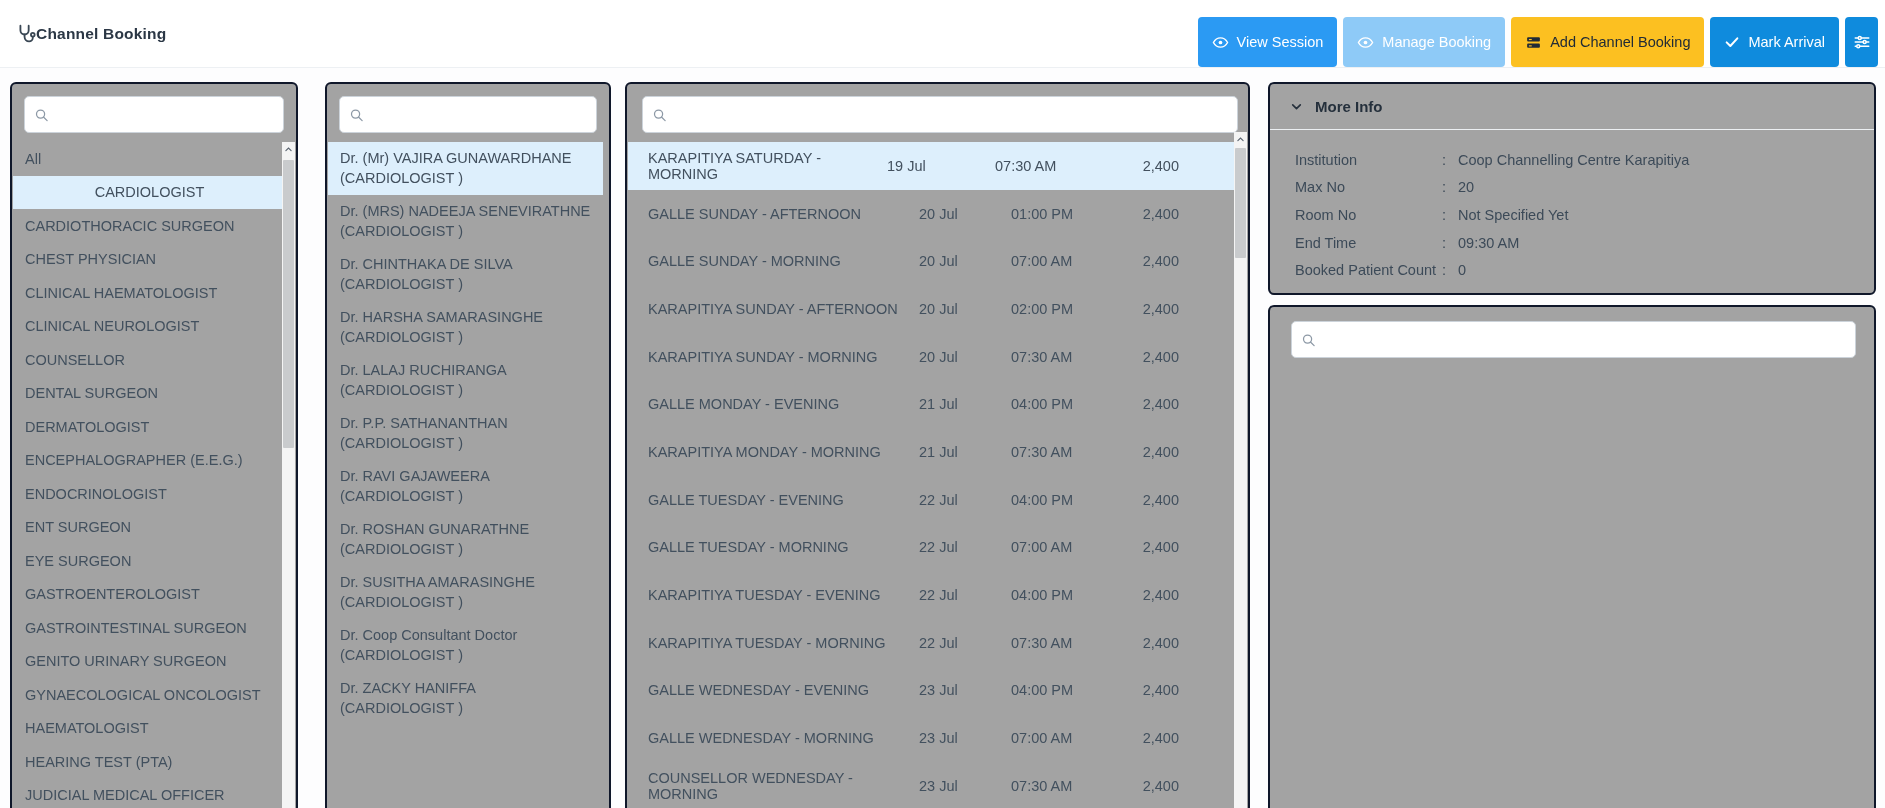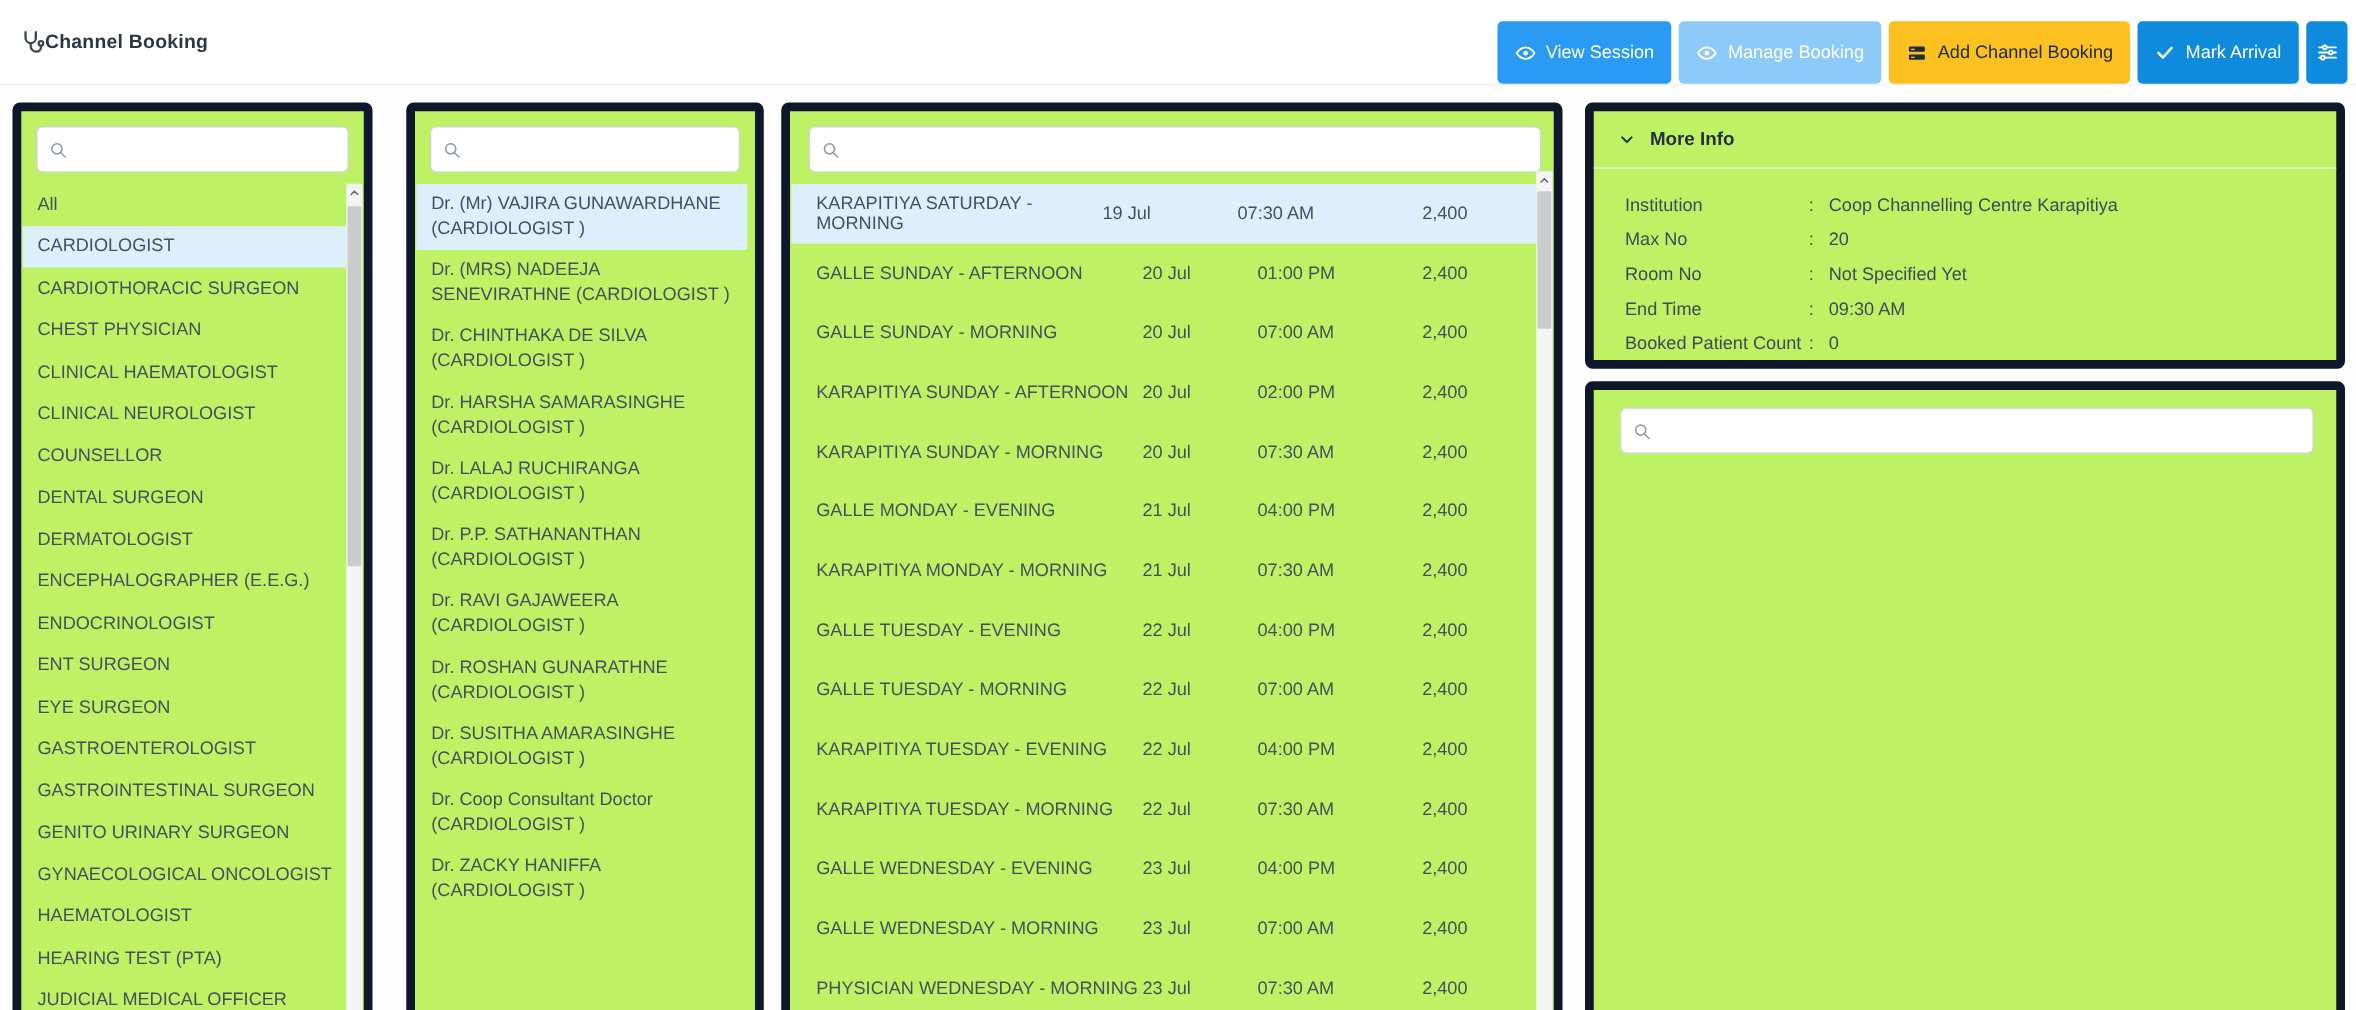--- a/index.html
+++ b/index.html
@@ -16,41 +16,41 @@
   .btn { height:50px; border:none; border-radius:4px; display:inline-flex; align-items:center;
     gap:8px; padding:0 14px; font-size:14.5px; font-family:inherit; cursor:pointer; white-space:nowrap; }
   .btn svg { flex:0 0 auto; }
   .btn-view   { background:#2b9af3; color:#fff; }
   .btn-manage { background:#8ecaf7; color:#fff; }
   .btn-add    { background:#fcc021; color:#212b36; }
   .btn-arrive { background:#0f8bdd; color:#fff; }
   .btn-filter { background:#0f8bdd; color:#fff; width:33px; justify-content:center; padding:0; }
 
   
-  .card { position:absolute; background:#bef264; border:7px solid #0f172a; border-radius:6px; }
+  .card { position:absolute; background:#a3a3a3; border:2px solid #0f172a; border-radius:6px; }
   .card-specialties { left:10px;  top:82px; width:288px; height:745px; }
   .card-doctors     { left:325px; top:82px; width:286px; height:745px; }
   .card-sessions    { left:625px; top:82px; width:625px; height:745px; }
   .card-moreinfo    { left:1268px; top:82px; width:608px; height:213px; }
   .card-rightsearch { left:1268px; top:305px; width:608px; height:540px; }
 
   
   .search { position:relative; margin:12px; }
   .search input { width:100%; height:37px; border:1px solid #ccd3da; border-radius:5px;
     padding:0 10px 0 33px; font-size:14px; color:#42505e; background:#fff; outline:none;
     font-family:inherit; }
   .search .mag { position:absolute; left:10px; top:50%; transform:translateY(-50%); line-height:0; }
   .card-sessions .search { margin:12px 10px 0 15px; }
   .card-rightsearch .search { margin:14px 18px 0 21px; }
 
   
   .sp-list { position:absolute; left:1px; right:14px; top:58px; bottom:0; overflow:hidden; }
   .sp-item { height:33.5px; display:flex; align-items:center; padding:0 8px 0 12px;
     font-size:14.5px; color:#42505e; cursor:pointer; }
-  .sp-item.selected { background:#ddeffc; }
+  .sp-item.selected { background:#ddeffc;justify-content:center; }
 
   
   .doc-list { position:absolute; left:1px; right:6px; top:58px; bottom:0; overflow:hidden; }
   .doc-item { padding:7px 10px 7px 12px; font-size:14.5px; line-height:19.5px;
     color:#42505e; cursor:pointer; }
   .doc-item.selected { background:#ddeffc; }
 
   
   .ses-list { position:absolute; left:1px; right:14px; top:58px; bottom:0; overflow:hidden; }
   .ses-row { display:grid; grid-template-columns:1fr 92px 112px 56px; align-items:center;
@@ -402,21 +402,21 @@
         </div>
 
         <div class="ses-row">
           <span class="ses-name">GALLE WEDNESDAY - MORNING</span>
           <span class="ses-date">23 Jul</span>
           <span class="ses-time">07:00 AM</span>
           <span class="ses-fee">2,400</span>
         </div>
 
         <div class="ses-row">
-          <span class="ses-name">PHYSICIAN WEDNESDAY - MORNING</span>
+          <span class="ses-name">COUNSELLOR WEDNESDAY - MORNING</span>
           <span class="ses-date">23 Jul</span>
           <span class="ses-time">07:30 AM</span>
           <span class="ses-fee">2,400</span>
         </div>
       </div>
     <div class="sb sb-ses">
       <div class="sb-arrow">
         <svg width="9" height="9" viewBox="0 0 24 24" fill="none" stroke="#5a6470" stroke-width="3" stroke-linecap="round">
             <path d="M5 15 12 8l7 7"></path>
           </svg>

